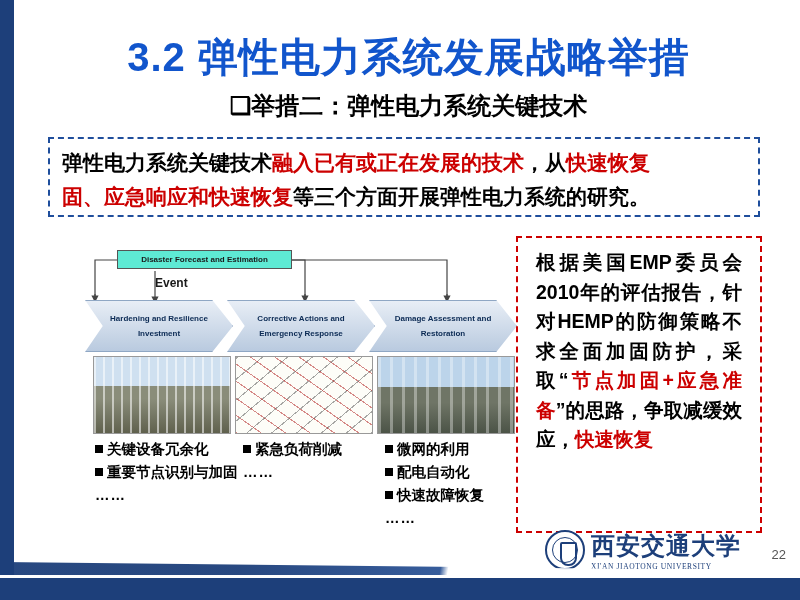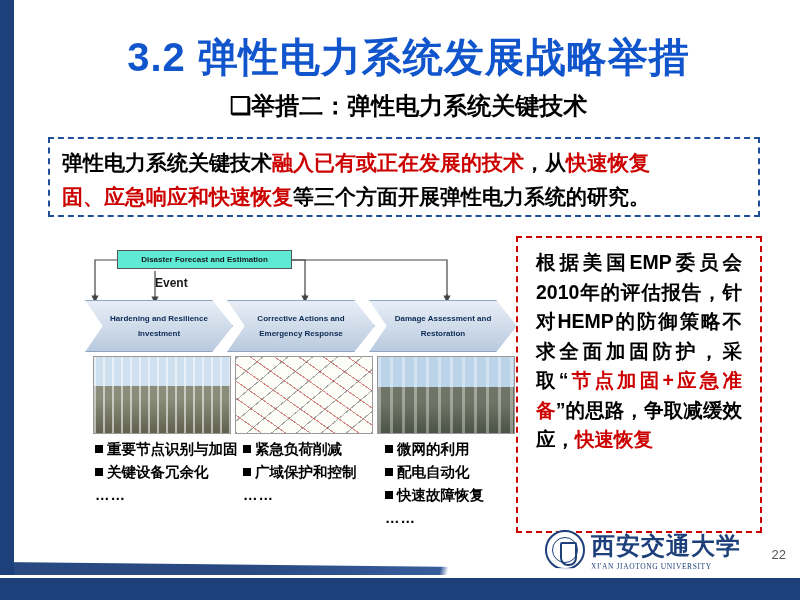--- a/index.html
+++ b/index.html
@@ -226,27 +226,26 @@
 
   <div class="chev chev1">Hardening and Resilience Investment</div>
   <div class="chev chev2">Corrective Actions and Emergency Response</div>
   <div class="chev chev3">Damage Assessment  and Restoration</div>
 
   <div class="photo photo1"></div>
   <div class="photo photo2"></div>
   <div class="photo photo3"></div>
 
   <div class="bullets b1">
+    <div><span class="sq"></span><span>关键设备冗余化</span></div>
     <div><span class="sq"></span><span>重要节点识别与加固</span></div>
-    <div><span class="sq"></span><span>关键设备冗余化</span></div>
     <div class="dots">……</div>
   </div>
   <div class="bullets b2">
     <div><span class="sq"></span><span>紧急负荷削减</span></div>
-    <div><span class="sq"></span><span>广域保护和控制</span></div>
     <div class="dots">……</div>
   </div>
   <div class="bullets b3">
     <div><span class="sq"></span><span>微网的利用</span></div>
     <div><span class="sq"></span><span>配电自动化</span></div>
     <div><span class="sq"></span><span>快速故障恢复</span></div>
     <div class="dots">……</div>
   </div>
 </div>
 

